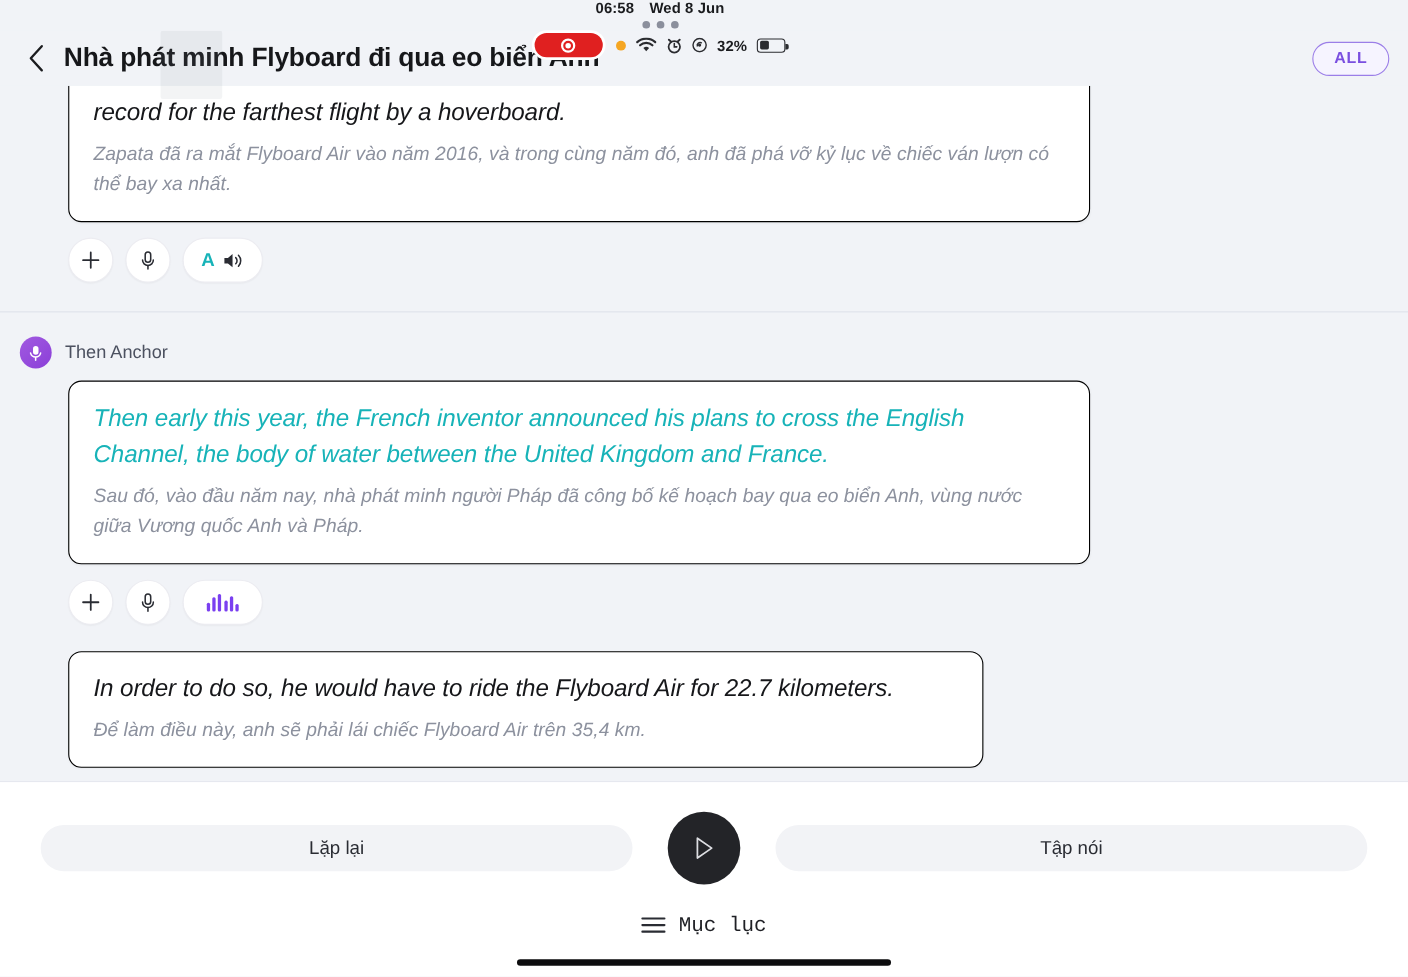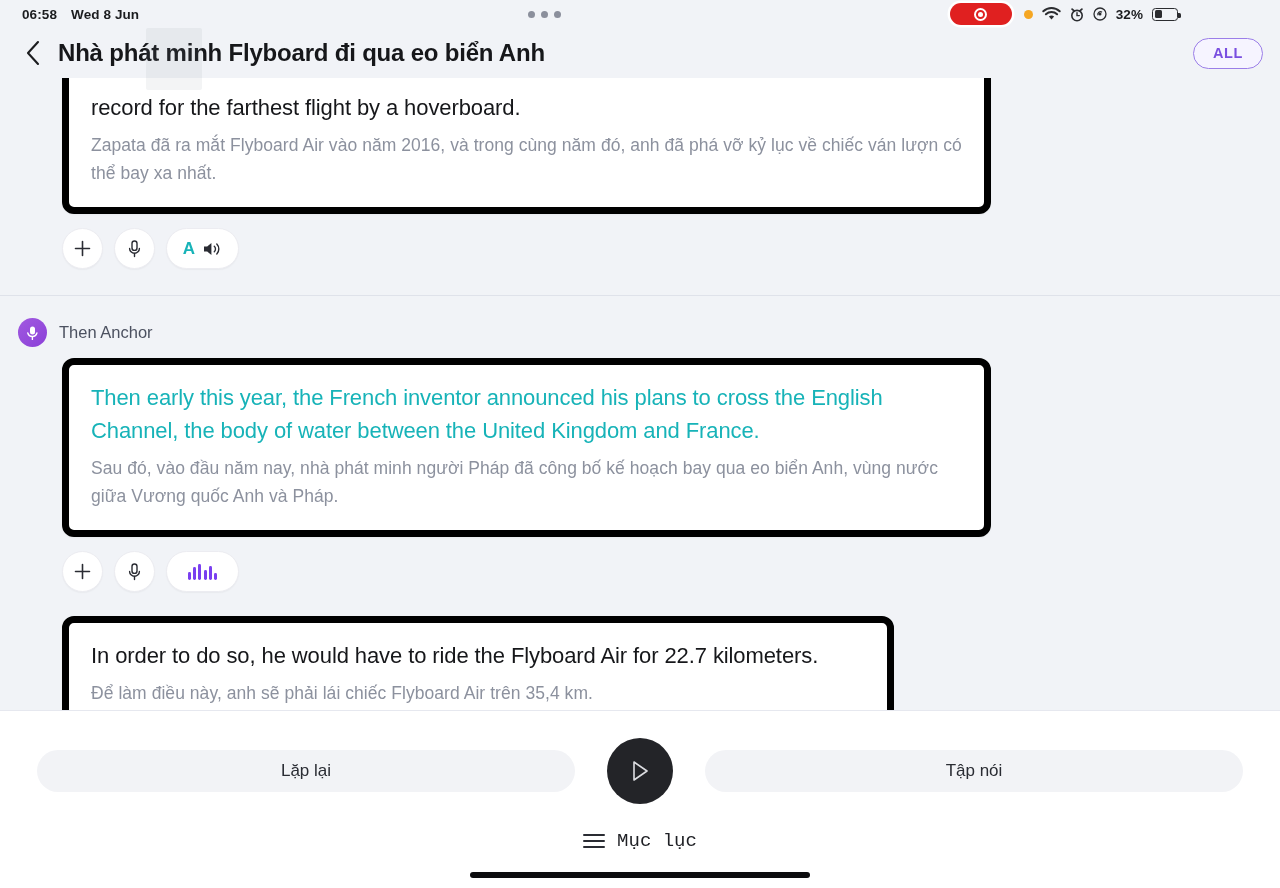--- a/index.html
+++ b/index.html
@@ -22,20 +22,21 @@
   .status-bar {
     position: absolute;
     top: 0; left: 0;
     width: 1196px;
     height: 28px;
     display: flex;
     align-items: center;
     padding: 0 18px 0 22px;
     background: #f1f3f7;
     z-index: 30;
+    flex-direction: column;
   }
   .status-left {
     display: flex;
     align-items: baseline;
     gap: 14px;
     font-size: 13.5px;
     font-weight: 600;
     color: #1b1c1f;
     letter-spacing: 0.1px;
   }
@@ -181,25 +182,26 @@
 
   .block { position: relative; }
   .divider {
     height: 1px;
     background: #dfe2ea;
     margin: 26px 0 0;
   }
 
   .card {
     background: #ffffff;
-    border: 7px solid #000000;
+    border: 1px solid #000000;
     border-radius: 12px;
     margin-left: 62px;
     padding: 16px 22px 20px;
     box-shadow: 0 1px 2px rgba(22,24,33,0.035);
+    font-style: italic;
   }
   .card.w-wide  { width: 929px; }
   .card.w-mid   { width: 832px; }
 
   .line-en {
     font-size: 22px;
     line-height: 33px;
     color: #16171a;
     letter-spacing: -0.1px;
   }

